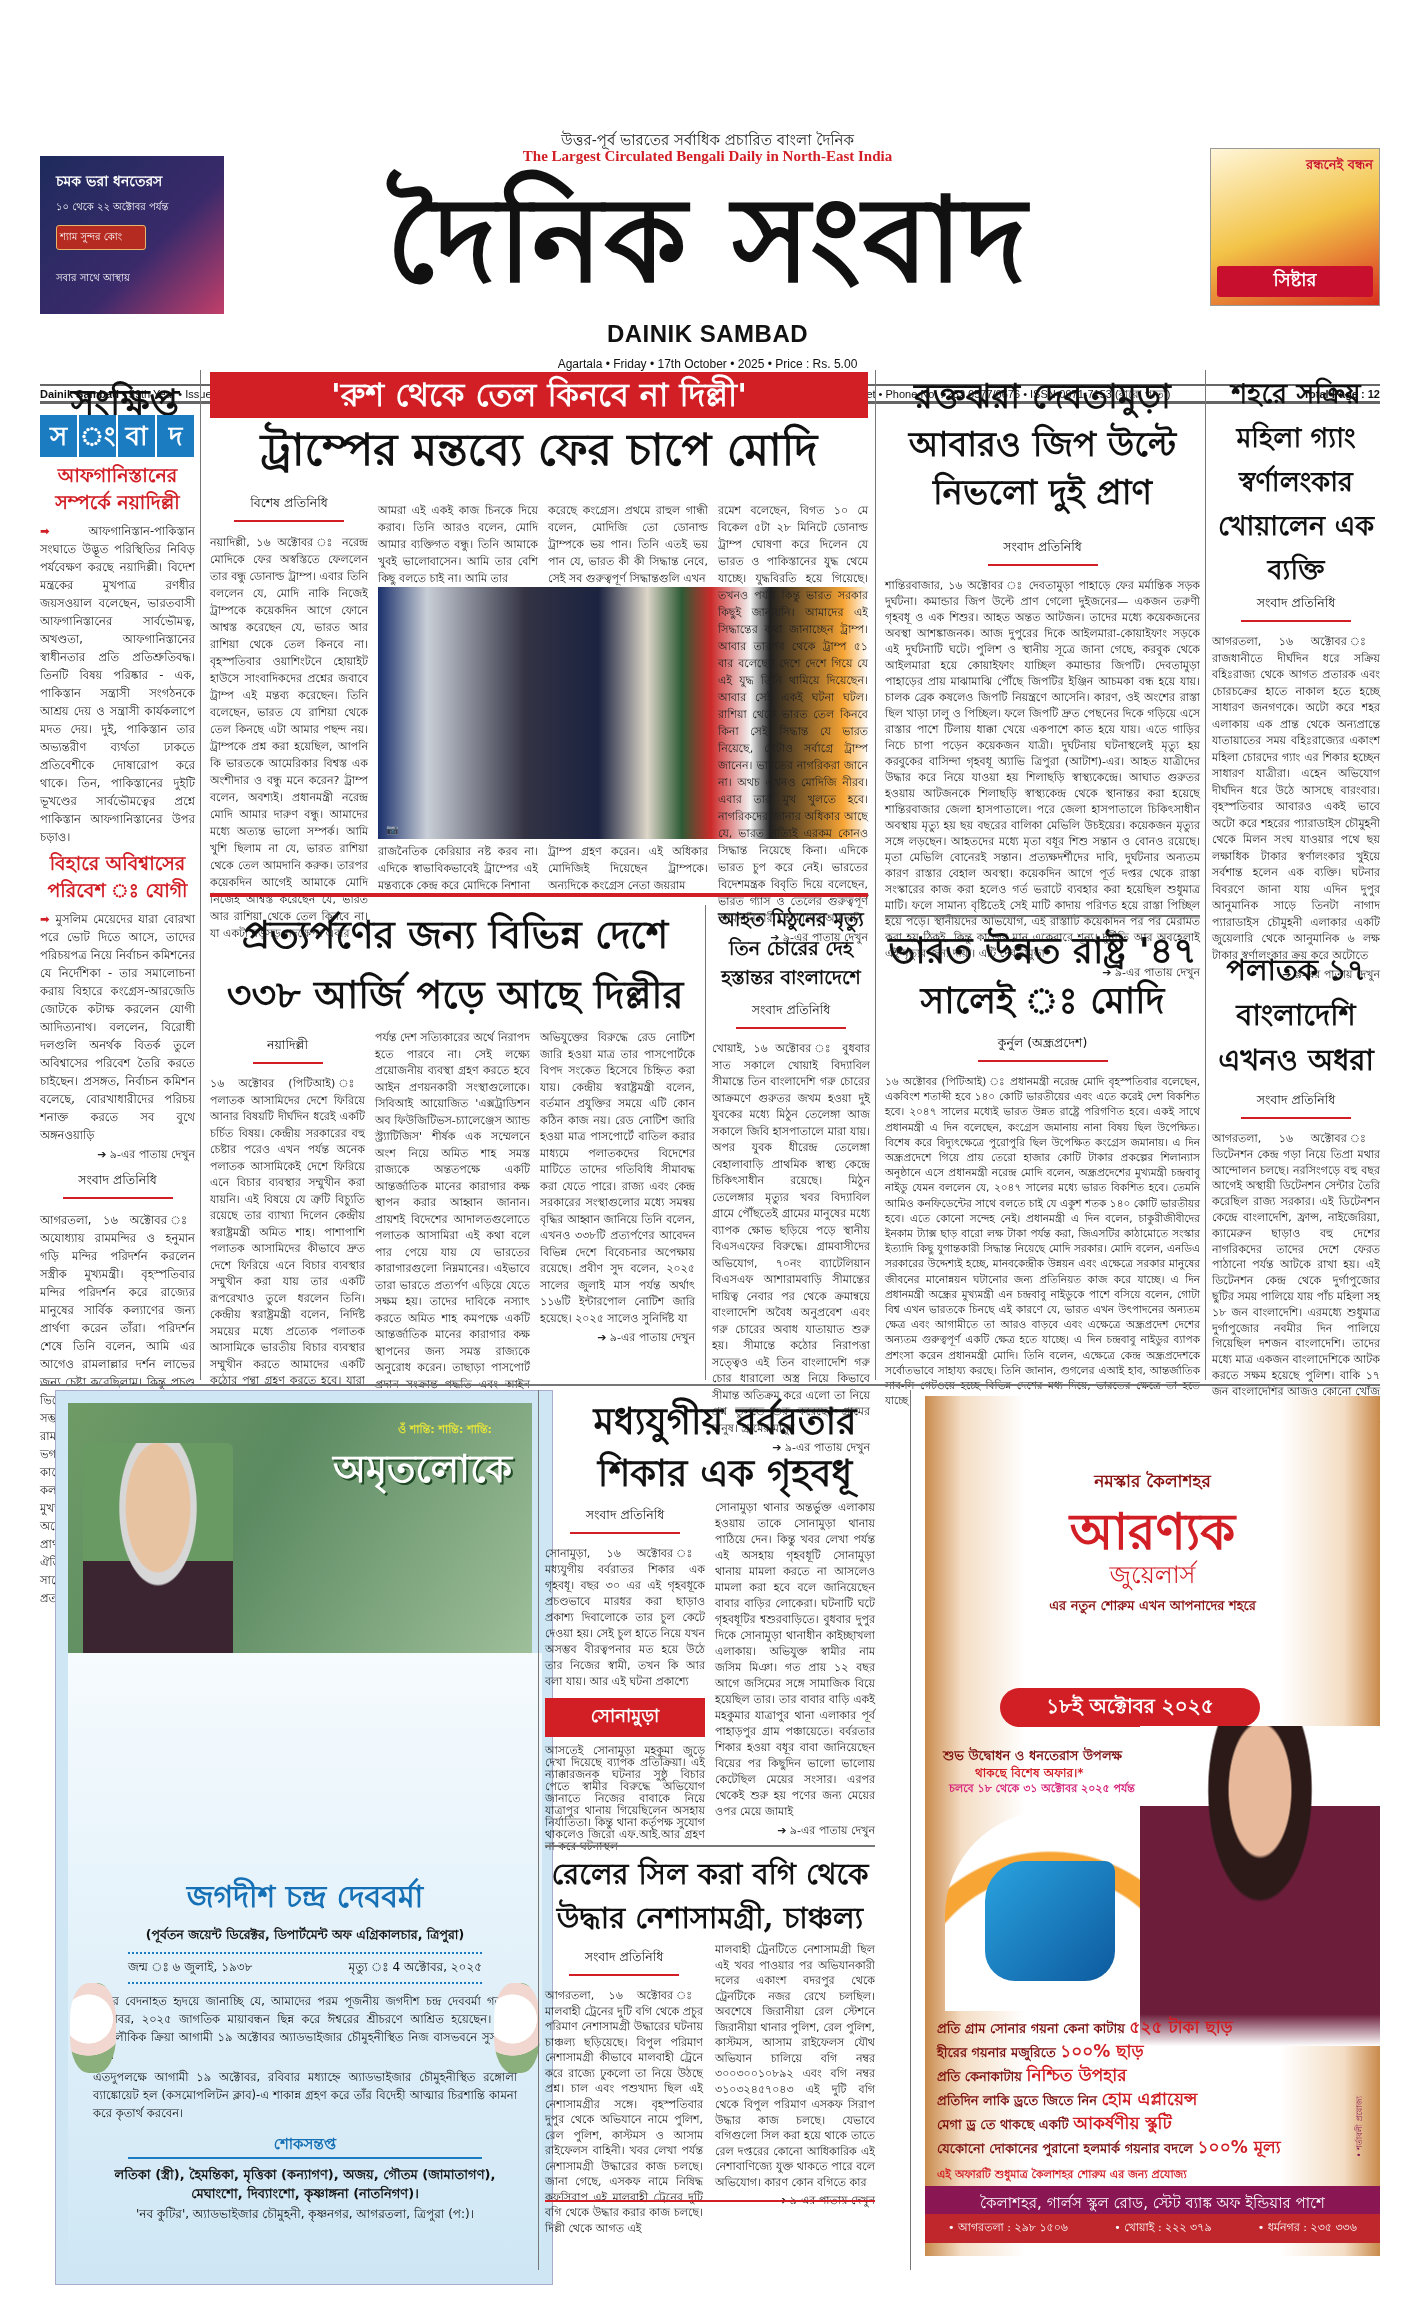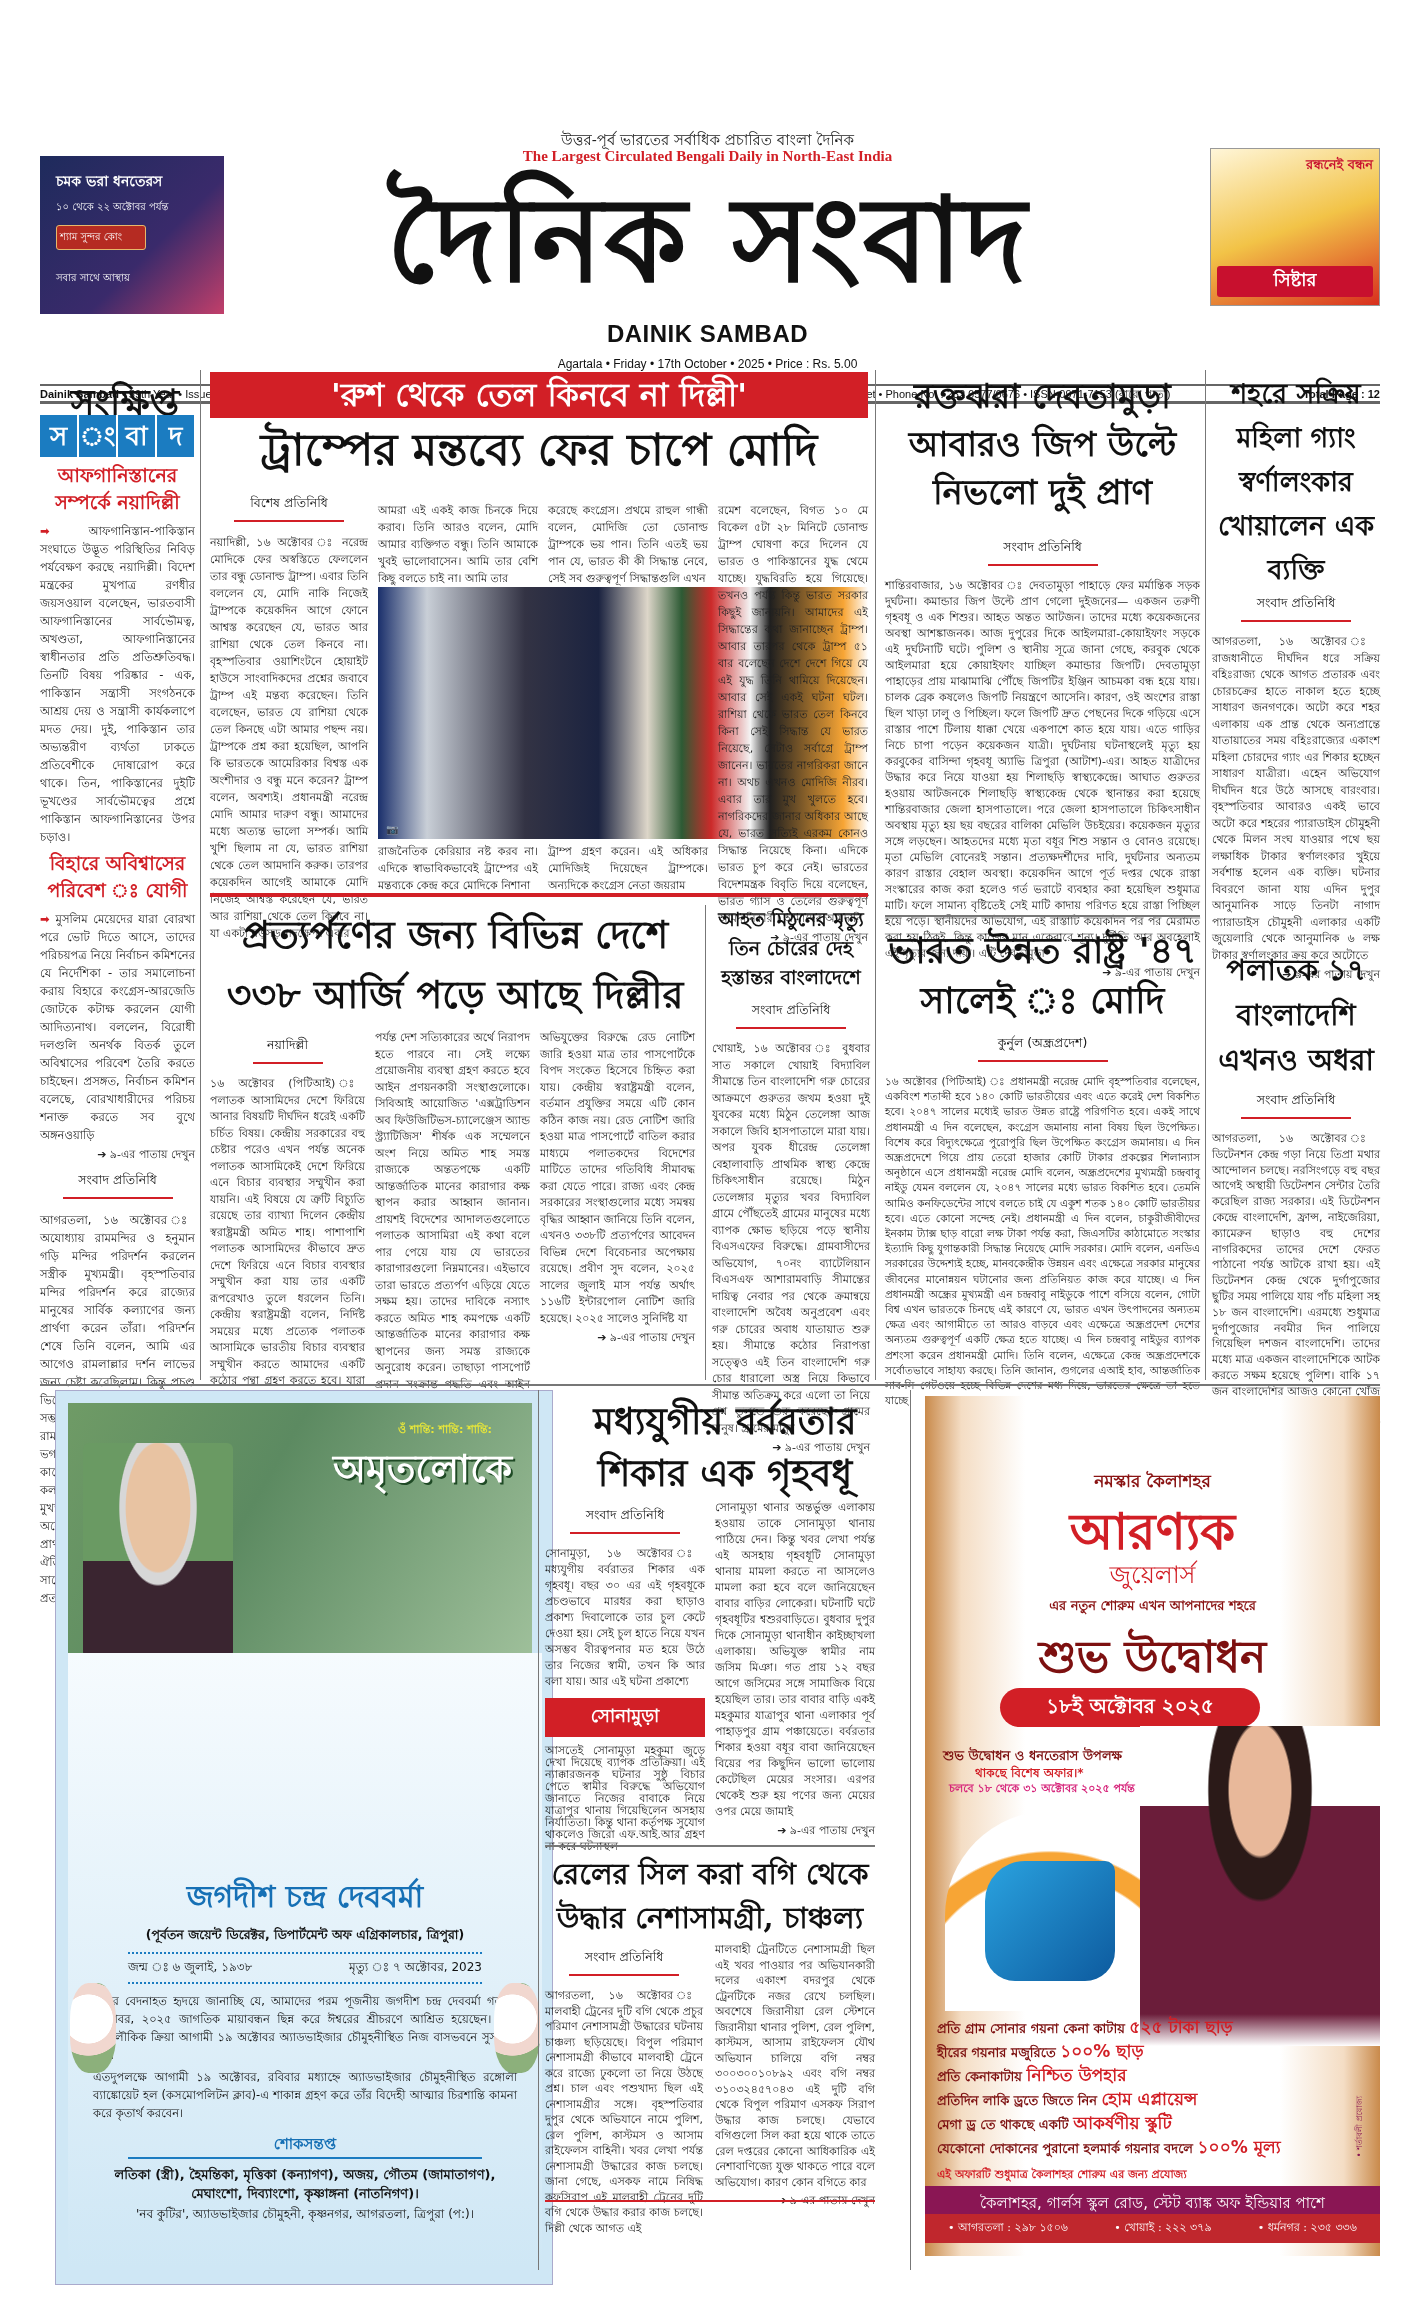--- a/index.html
+++ b/index.html
@@ -188,21 +188,21 @@
   <div class="obit-photo">
     <div class="obit-face"></div>
     <div class="obit-om">ওঁ শান্তি: শান্তি: শান্তি:</div>
     <div class="obit-h">অমৃতলোকে</div>
   </div>
   <div class="obit-lower">
     <div class="obit-name">জগদীশ চন্দ্র দেববর্মা</div>
     <div class="obit-role">(পূর্বতন জয়েন্ট ডিরেক্টর, ডিপার্টমেন্ট অফ এগ্রিকালচার, ত্রিপুরা)</div>
     <div class="obit-dates">
       <span>জন্ম ঃ ৬ জুলাই, ১৯৩৮</span>
-      <span>মৃত্যু ঃ ৭ অক্টোবর, 2023</span>
+      <span>মৃত্যু ঃ 4 অক্টোবর, ২০২৫</span>
     </div>
     <div class="obit-body">গভীর বেদনাহত হৃদয়ে জানাচ্ছি যে, আমাদের পরম পূজনীয় জগদীশ চন্দ্র দেববর্মা গত ৭ অক্টোবর, ২০২৫ জাগতিক মায়াবন্ধন ছিন্ন করে ঈশ্বরের শ্রীচরণে আশ্রিত হয়েছেন। তাঁর পারলৌকিক ক্রিয়া আগামী ১৯ অক্টোবর অ্যাডভাইজার চৌমুহনীস্থিত নিজ বাসভবনে সুসম্পন্ন হবে।</div>
     <div class="obit-body" style="margin-top:4px">এতদুপলক্ষে আগামী ১৯ অক্টোবর, রবিবার মধ্যাহ্নে অ্যাডভাইজার চৌমুহনীস্থিত রঙ্গোলী ব্যাঙ্কোয়েট হল (কসমোপলিটন ক্লাব)-এ শাকান্ন গ্রহণ করে তাঁর বিদেহী আত্মার চিরশান্তি কামনা করে কৃতার্থ করবেন।</div>
     <div class="obit-sok">শোকসন্তপ্ত</div>
     <div class="obit-fam">লতিকা (স্ত্রী), হৈমন্তিকা, মৃত্তিকা (কন্যাগণ), অজয়, গৌতম (জামাতাগণ), মেঘাংশো, দিব্যাংশো, কৃষ্ণাঙ্গনা (নাতনিগণ)।</div>
     <div class="obit-addr">'নব কুটির', অ্যাডভাইজার চৌমুহনী, কৃষ্ণনগর, আগরতলা, ত্রিপুরা (প:)।</div>
     <div class="flower" style="left:2px;top:330px"></div>
     <div class="flower" style="right:2px;top:330px"></div>
   </div>
 </div>
@@ -231,21 +231,20 @@
   <div class="cont">➔ ৯-এর পাতায় দেখুন</div>
 </div>
 <div class="abs redrule" style="left:545px;width:330px;top:2200px;height:2px"></div>
 <div class="abs vrule" style="left:910px;top:1390px;height:880px"></div>
 
 <div class="abs ad-big">
   <div class="c namaskar">নমস্কার কৈলাশহর</div>
   <div class="c brand">আরণ্যক</div>
   <div class="c jw">জুয়েলার্স</div>
   <div class="c newsh">এর নতুন শোরুম এখন আপনাদের শহরে</div>
-  <div class="c subh">শুভ উদ্বোধন</div>
   <div class="c date">১৮ই অক্টোবর ২০২৫</div>
   <div class="occ">শুভ উদ্বোধন ও ধনতেরাস উপলক্ষ</div>
   <div class="spc">থাকছে বিশেষ অফার।*</div>
   <div class="run">চলবে ১৮ থেকে ৩১ অক্টোবর ২০২৫ পর্যন্ত</div>
   <div class="scooter">
       <i></i>
     </div>
   <div class="model"></div>
   <div class="offers">
     <div><span>প্রতি গ্রাম সোনার গয়না কেনা কাটায় </span><span class="r">৫২৫ টাকা ছাড়</span></div>

